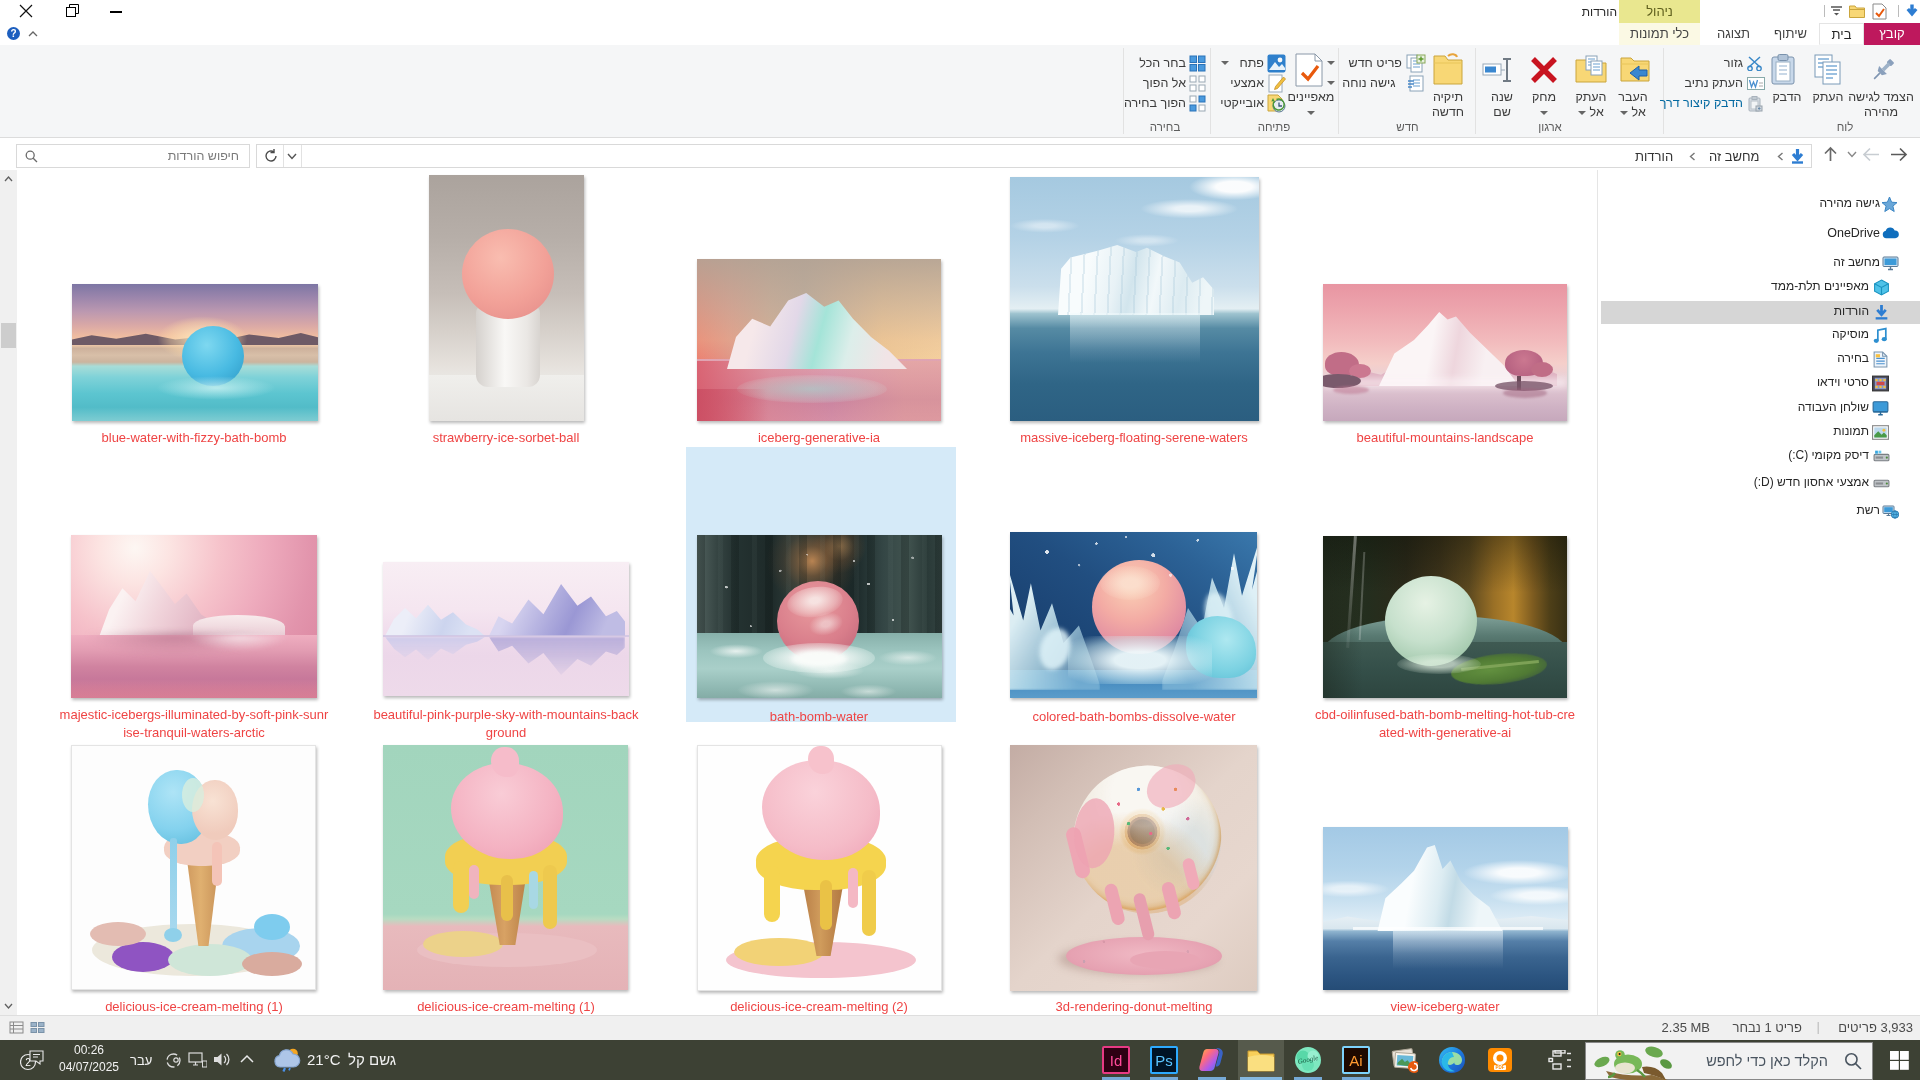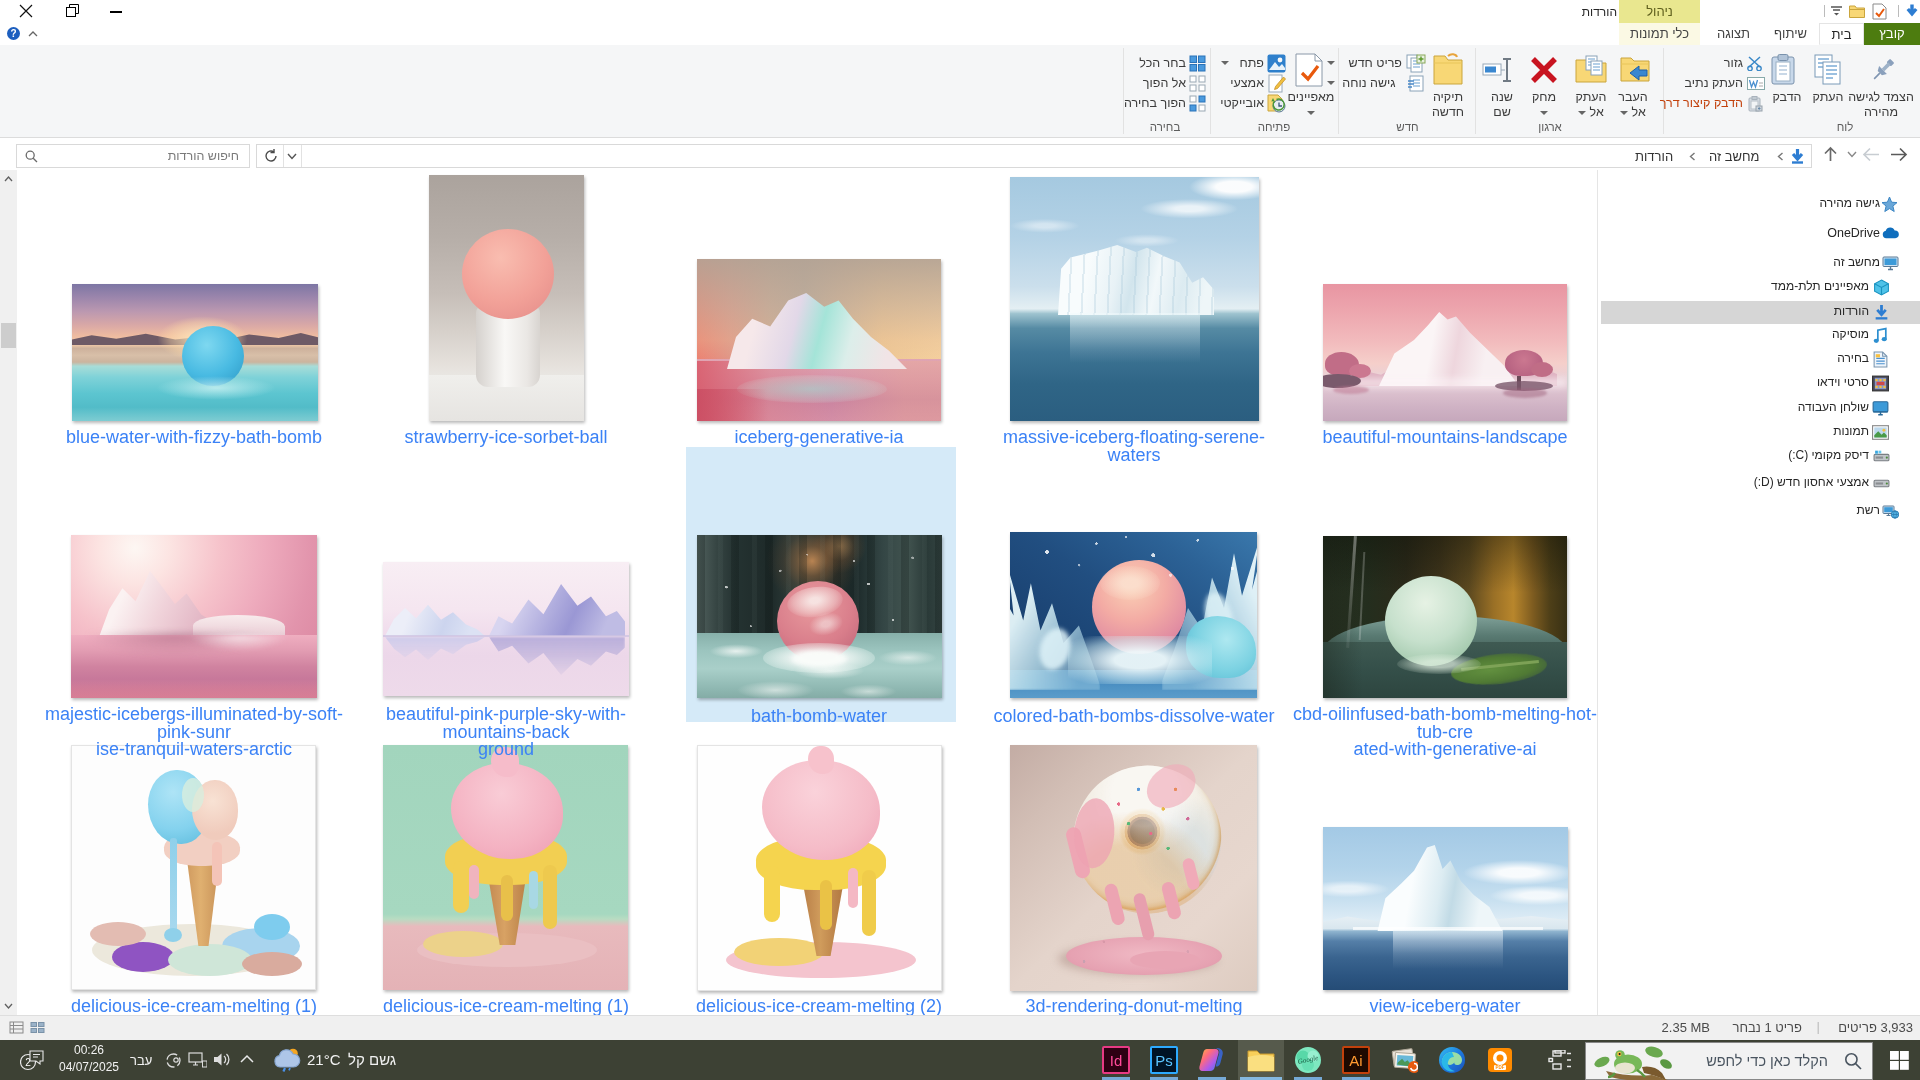--- a/index.html
+++ b/index.html
@@ -21,21 +21,21 @@
   #addrrow { left:0; top:138px; width:1920px; height:32px; background:#fff; }
   .abox { position:absolute; top:6px; height:24px; border:1px solid #d9d9d9; background:#fff; }
   
   #content { left:0; top:170px; width:1920px; height:845px; background:#fff; }
   #vscroll { position:absolute; left:0; top:0; width:17px; height:845px; background:#f0f0f0; }
   #navpane { position:absolute; left:1597px; top:0; width:323px; height:845px; background:#fff; border-left:1px solid #e5e5e5; }
   .navitem { position:absolute; right:0; width:323px; height:24px; font-size:12px; color:#262626; direction:rtl; }
   .navitem .lbl { position:absolute; right:55px; top:3px; white-space:nowrap; }
   .navitem .ic { position:absolute; right:30px; top:3px; width:17px; height:17px; }
   .thumb { position:absolute; overflow:hidden; box-shadow:1px 2px 3px rgba(0,0,0,0.28); }
-  .cap { position:absolute; font-size:18px; color:#3b82f6; text-align:center; line-height:17.5px; }
+  .cap { position:absolute; font-size:13px; color:#ef4444; text-align:center; line-height:17.5px; }
   
   #statusbar { left:0; top:1015px; width:1920px; height:25px; background:#f0f0f0; font-size:13px; color:#4a4a4a; }
   #taskbar { left:0; top:1040px; width:1920px; height:40px; background:#3d4134; }
   .tbtxt { position:absolute; color:#f2f2f2; font-size:12px; }
 </style>
 </head>
 <body>
 <div id="stage">
   <div class="abs" id="titlebar">
 
@@ -65,21 +65,21 @@
         <path d="M0.5 5.5 H15.5" stroke="#caa53d"></path>
       </svg>
     <svg class="abs" style="left:1830px;top:6px" width="13" height="10" viewBox="0 0 13 10">
         <path d="M1 1 H12 M3 4 H10" stroke="#555" stroke-width="1.3"></path>
         <path d="M4 7 L6.5 9.5 L9 7 Z" fill="#555"></path>
       </svg>
     <div class="abs" style="left:1824px;top:5px;width:1px;height:12px;background:#bbb"></div>
   </div>
   <div class="abs" id="tabrow">
     <div class="abs" style="left:0;top:22px;width:1920px;height:1px;background:#e4e4e4"></div>
-    <div class="rtab hb" style="left:1864px;width:56px;background:#4d7c0f;color:#fff">קובץ</div>
+    <div class="rtab hb" style="left:1864px;width:56px;background:#be185d;color:#fff">קובץ</div>
     <div class="rtab hb" style="left:1819px;width:45px;background:#fff;border:1px solid #e4e4e4;border-bottom:1px solid #f5f6f7;color:#262626">בית</div>
     <div class="rtab hb" style="left:1762px;width:57px">שיתוף</div>
     <div class="rtab hb" style="left:1705px;width:57px">תצוגה</div>
     <div class="rtab hb" style="left:1619px;width:81px;background:#fbf9e4">כלי תמונות</div>
 
     <div class="abs" style="left:7px;top:4px;width:13px;height:13px;border-radius:7px;background:#1d5fbf;color:#fff;font-size:10px;font-weight:bold;text-align:center;line-height:13px">?</div>
     <svg class="abs" style="left:28px;top:8px" width="10" height="6" viewBox="0 0 10 6">
         <path d="M1 5 L5 1 L9 5" stroke="#666" stroke-width="1.3" fill="none"></path>
       </svg>
   </div>
@@ -123,21 +123,21 @@
         <path d="M2 1 L13 11 M13 1 L2 11" stroke="#3a88c8" stroke-width="1.5"></path>
         <circle cx="3" cy="12.5" r="2.2" fill="none" stroke="#3a88c8" stroke-width="1.4"></circle>
         <circle cx="12" cy="12.5" r="2.2" fill="none" stroke="#3a88c8" stroke-width="1.4"></circle>
       </svg>
     <div class="rsm hb" style="left:1650px;top:31px;width:93px;text-align:right">העתק נתיב</div>
     <svg class="abs" style="left:1747px;top:32px" width="18" height="13" viewBox="0 0 18 13">
         <rect x="0.5" y="0.5" width="17" height="12" fill="#fff" stroke="#8aa"></rect>
         <path d="M2.5 3 l2 7 l2 -5 l2 5 l2 -7" stroke="#4a90d0" stroke-width="1.3" fill="none"></path>
         <path d="M12 6 h4 M12 9 h4" stroke="#aaa" stroke-width="1"></path>
       </svg>
-    <div class="rsm hb" style="left:1640px;top:51px;width:103px;text-align:right;color:#c2410c">הדבק קיצור דרך</div>
+    <div class="rsm hb" style="left:1640px;top:51px;width:103px;text-align:right;color:#0369a1">הדבק קיצור דרך</div>
     <svg class="abs" style="left:1748px;top:51px" width="15" height="16" viewBox="0 0 15 16">
         <rect x="1" y="2" width="11" height="13" rx="1" fill="#d8dee4" stroke="#a8b2bc"></rect>
         <rect x="4" y="0.5" width="5" height="3" fill="#c2cad2" stroke="#a8b2bc"></rect>
         <rect x="3" y="5" width="7" height="8" fill="#f2f4f6" stroke="#b8c0c8"></rect>
         <rect x="8" y="10" width="6" height="5" fill="#cdd5dd" stroke="#98a2ac"></rect>
         <path d="M10 12.5 h2.5 M11.2 11.2 v2.6" stroke="#6888a8" stroke-width="1"></path>
       </svg>
 
     <svg class="abs" style="left:1617px;top:10px" width="36" height="30" viewBox="0 0 36 30">
         <path d="M4 3 h10 l3 3 h15 v20 h-28 Z" fill="#f8d775" stroke="#caa53d"></path>
@@ -737,21 +737,21 @@
         <path d="M1 4 h9 l3 3 h14 v17 h-26 Z" fill="#f8cf5a" stroke="#c89a2e"></path>
         <path d="M1 10 q13 -4 26 0 v14 h-26 Z" fill="#fadf80"></path>
       </svg>
     <svg class="abs" style="left:1294px;top:6px" width="28" height="28" viewBox="0 0 28 28">
         <circle cx="14" cy="14" r="13" fill="#7ee8c0"></circle>
         <circle cx="9" cy="11" r="6.5" fill="#58d8a8"></circle>
         <circle cx="19" cy="10" r="5.5" fill="#98f0d0"></circle>
         <circle cx="14" cy="19" r="6" fill="#68e0b4"></circle>
         <text x="14" y="16" font-size="7" fill="#1a5a42" text-anchor="middle" transform="rotate(-12 14 14)" font-family="Liberation Serif" font-style="italic">Google</text>
       </svg>
-    <div class="abs" style="left:1342px;top:6px;width:28px;height:28px;background:#1d0900;border:2px solid #c2410c;border-radius:2px;color:#ff9a30;font-size:15px;text-align:center;line-height:25px">Ai</div>
+    <div class="abs" style="left:1342px;top:6px;width:28px;height:28px;background:#1d0900;border:2px solid #7dd3fc;border-radius:2px;color:#ff9a30;font-size:15px;text-align:center;line-height:25px">Ai</div>
     <svg class="abs" style="left:1390px;top:6px" width="28" height="28" viewBox="0 0 28 28">
         <rect x="3" y="4" width="20" height="15" rx="1" transform="rotate(-8 13 11)" fill="#e8e2d8" stroke="#b0a898"></rect>
         <rect x="5" y="7" width="20" height="15" rx="1" transform="rotate(4 15 14)" fill="#f8f4ec" stroke="#b0a898"></rect>
         <rect x="7" y="9.5" width="16" height="10.5" transform="rotate(4 15 14)" fill="#68b8d8"></rect>
         <path d="M8 17 l4 -4 l3 3 l2.5 -2 l3.5 3.5 l0 2.5 l-13.5 -1 Z" fill="#4a9858" transform="rotate(4 15 14)"></path>
         <circle cx="24" cy="21" r="6" fill="#e85a10"></circle>
         <path d="M24 17.5 a3.5 3.5 0 1 1 -3.3 4.6" stroke="#fff" stroke-width="1.6" fill="none"></path>
       </svg>
     <svg class="abs" style="left:1438px;top:6px" width="28" height="28" viewBox="0 0 28 28">
         <defs>

